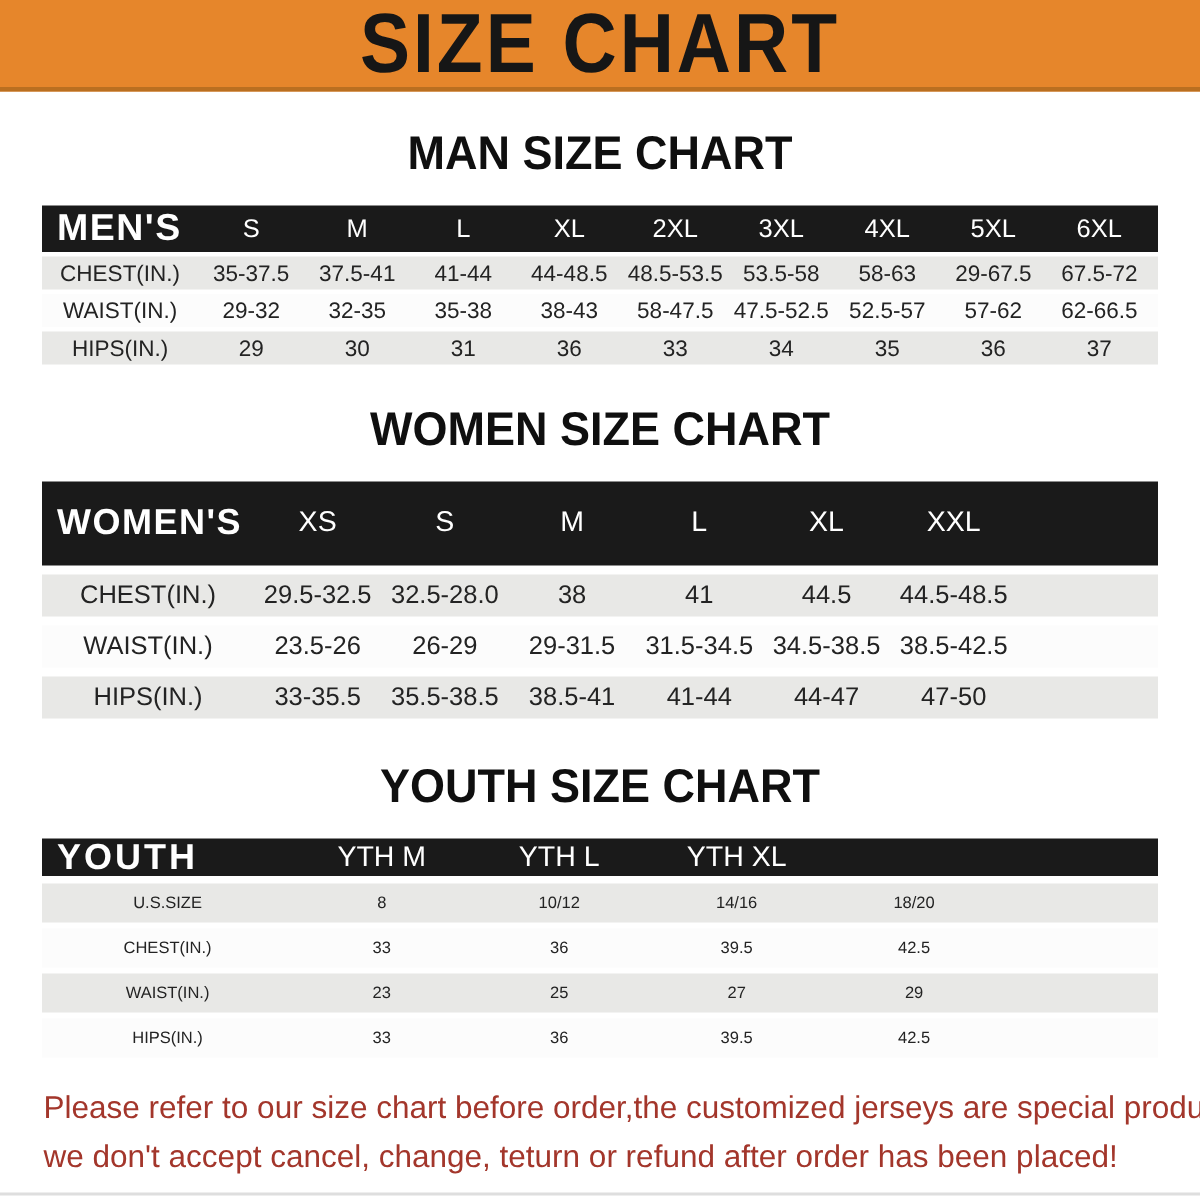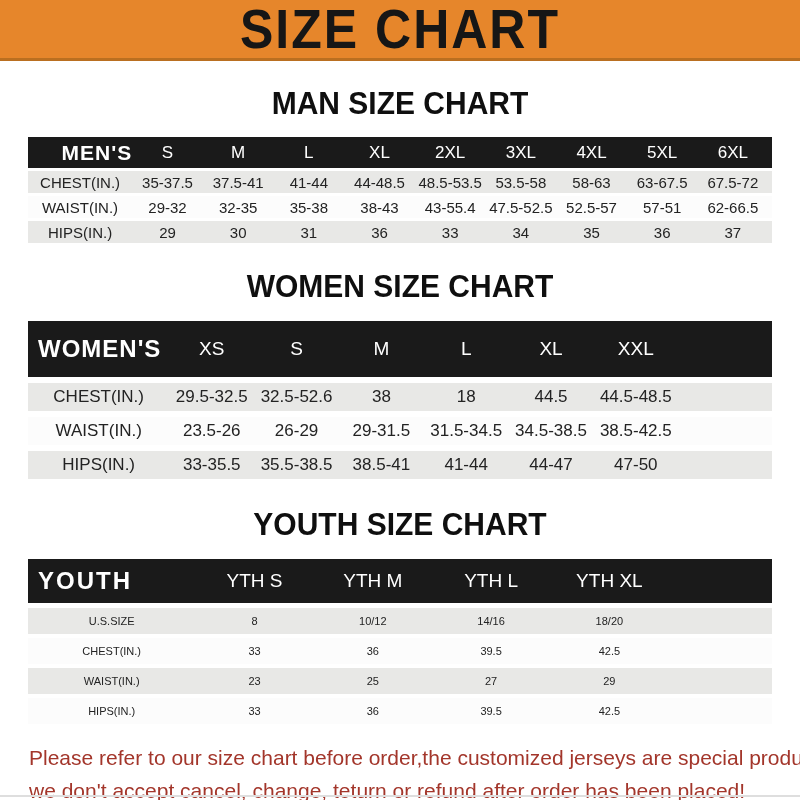--- a/index.html
+++ b/index.html
@@ -55,35 +55,35 @@
     text-align: left;
     padding-left: 10px;
     font-weight: 700;
   }
 
   
   .sec-0 .cell-label { width: 14%; }
   .sec-0 .cell-val   { width: 9.5%; }
   .sec-0 .thead { height: 31px; margin-bottom: 3px; }
   .sec-0 .thead .cell-val { font-size: 17px; }
-  .sec-0 .thead .cell-label { font-size: 21px; letter-spacing: 1px; text-align: right; }
+  .sec-0 .thead .cell-label { font-size: 25px; letter-spacing: 1px; }
   .sec-0 .data { height: 22px; margin-bottom: 3px; font-size: 15px; }
 
   
   .sec-1 .cell-label { width: 19%; }
   .sec-1 .cell-val   { width: 11.4%; }
   .sec-1 .thead { height: 56px; margin-bottom: 6px; }
   .sec-1 .thead .cell-val { font-size: 19px; }
   .sec-1 .thead .cell-label { font-size: 24px; letter-spacing: 1px; }
   .sec-1 .data { height: 28px; margin-bottom: 6px; font-size: 17px; }
 
   
   .sec-2 .cell-label { width: 22.5%; }
   .sec-2 .cell-val   { width: 15.9%; }
-  .sec-2 .thead { height: 44px; margin-bottom: 5px; }
+  .sec-2 .thead { height: 25px; margin-bottom: 5px; }
   .sec-2 .thead .cell-val { font-size: 19px; }
   .sec-2 .thead .cell-label { font-size: 24px; letter-spacing: 2px; }
   .sec-2 .data { height: 26px; margin-bottom: 4px; font-size: 11px; }
 
   
   .notice { margin: 17px 20px 0 29px; }
   .notice p {
     margin: 0;
     font-size: 21px;
     line-height: 33px;
@@ -124,33 +124,33 @@
           </div>
           <div class="trow data stripe">
             <span class="tcell cell-label">CHEST(IN.)</span>
             <span class="tcell cell-val">35-37.5</span>
             <span class="tcell cell-val">37.5-41</span>
             <span class="tcell cell-val">41-44</span>
             <span class="tcell cell-val">44-48.5</span>
             <span class="tcell cell-val">48.5-53.5</span>
             <span class="tcell cell-val">53.5-58</span>
             <span class="tcell cell-val">58-63</span>
-            <span class="tcell cell-val">63-67.5</span>
+            <span class="tcell cell-val">29-67.5</span>
             <span class="tcell cell-val">67.5-72</span>
           </div>
           <div class="trow data plain">
             <span class="tcell cell-label">WAIST(IN.)</span>
             <span class="tcell cell-val">29-32</span>
             <span class="tcell cell-val">32-35</span>
             <span class="tcell cell-val">35-38</span>
             <span class="tcell cell-val">38-43</span>
-            <span class="tcell cell-val">43-55.4</span>
+            <span class="tcell cell-val">58-47.5</span>
             <span class="tcell cell-val">47.5-52.5</span>
             <span class="tcell cell-val">52.5-57</span>
-            <span class="tcell cell-val">57-51</span>
+            <span class="tcell cell-val">57-62</span>
             <span class="tcell cell-val">62-66.5</span>
           </div>
           <div class="trow data stripe">
             <span class="tcell cell-label">HIPS(IN.)</span>
             <span class="tcell cell-val">29</span>
             <span class="tcell cell-val">30</span>
             <span class="tcell cell-val">31</span>
             <span class="tcell cell-val">36</span>
             <span class="tcell cell-val">33</span>
             <span class="tcell cell-val">34</span>
@@ -168,23 +168,23 @@
             <span class="tcell cell-val">XS</span>
             <span class="tcell cell-val">S</span>
             <span class="tcell cell-val">M</span>
             <span class="tcell cell-val">L</span>
             <span class="tcell cell-val">XL</span>
             <span class="tcell cell-val">XXL</span>
           </div>
           <div class="trow data stripe">
             <span class="tcell cell-label">CHEST(IN.)</span>
             <span class="tcell cell-val">29.5-32.5</span>
-            <span class="tcell cell-val">32.5-52.6</span>
+            <span class="tcell cell-val">32.5-28.0</span>
             <span class="tcell cell-val">38</span>
-            <span class="tcell cell-val">18</span>
+            <span class="tcell cell-val">41</span>
             <span class="tcell cell-val">44.5</span>
             <span class="tcell cell-val">44.5-48.5</span>
           </div>
           <div class="trow data plain">
             <span class="tcell cell-label">WAIST(IN.)</span>
             <span class="tcell cell-val">23.5-26</span>
             <span class="tcell cell-val">26-29</span>
             <span class="tcell cell-val">29-31.5</span>
             <span class="tcell cell-val">31.5-34.5</span>
             <span class="tcell cell-val">34.5-38.5</span>
@@ -199,21 +199,20 @@
             <span class="tcell cell-val">44-47</span>
             <span class="tcell cell-val">47-50</span>
           </div>
         </div>
       </section>
       <section class="size-section sec-2">
         <h2 class="sec-heading">YOUTH SIZE CHART</h2>
         <div class="stable">
           <div class="trow thead">
             <span class="tcell cell-label">YOUTH</span>
-            <span class="tcell cell-val">YTH S</span>
             <span class="tcell cell-val">YTH M</span>
             <span class="tcell cell-val">YTH L</span>
             <span class="tcell cell-val">YTH XL</span>
           </div>
           <div class="trow data stripe">
             <span class="tcell cell-label">U.S.SIZE</span>
             <span class="tcell cell-val">8</span>
             <span class="tcell cell-val">10/12</span>
             <span class="tcell cell-val">14/16</span>
             <span class="tcell cell-val">18/20</span>

